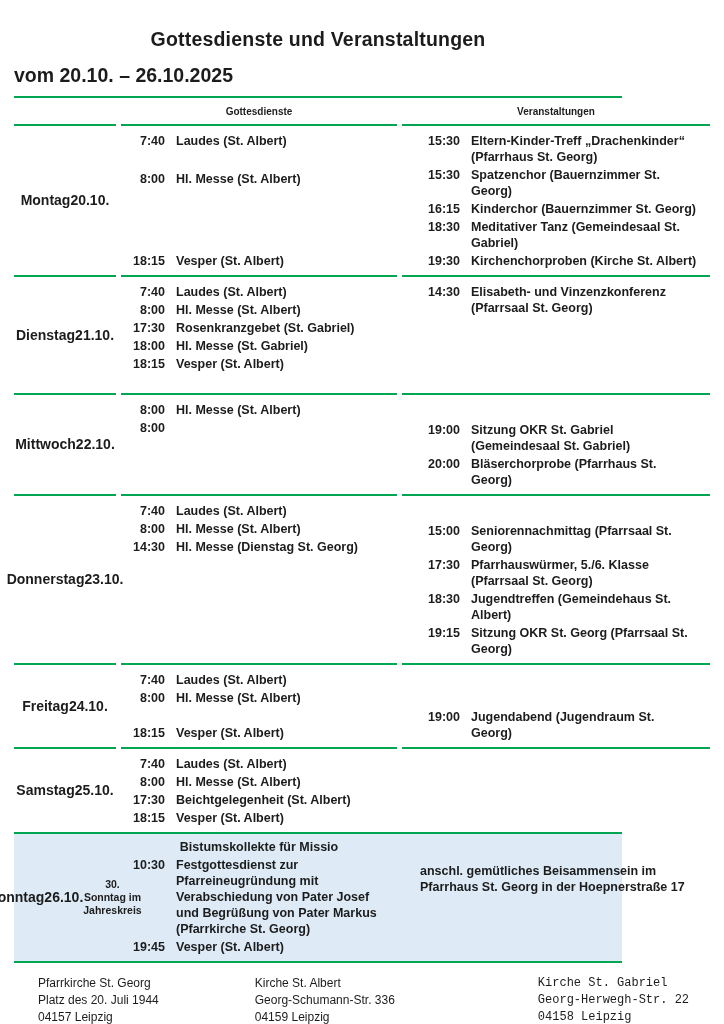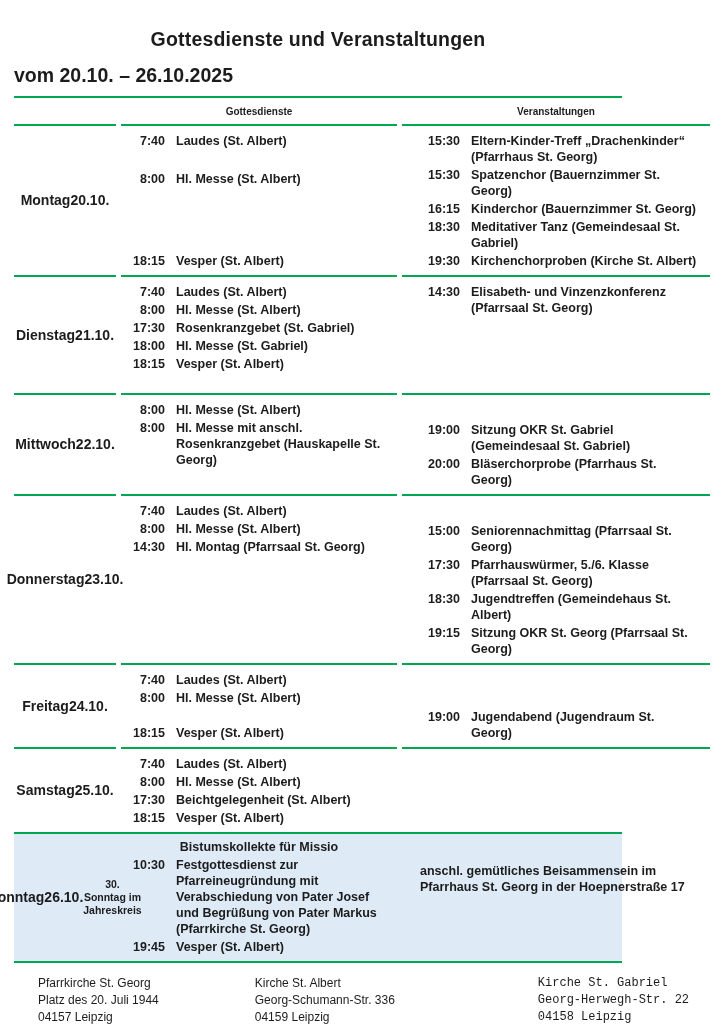--- a/index.html
+++ b/index.html
@@ -138,21 +138,20 @@
           <div class="day-name">Mittwoch</div>
           <div class="day-date">22.10.</div>
         </div>
         <div class="cell list services">
           <div class="entry">
             <span class="time">8:00</span>
             <span class="text">Hl. Messe (St. Albert)</span>
           </div>
           <div class="entry">
             <span class="time">8:00</span>
-            <span class="text">Hl. Messe mit anschl. Rosenkranzgebet (Hauskapelle St. Georg)</span>
           </div>
         </div>
         <div class="cell list events">
           <div class="entry gap">
             <span class="time">19:00</span>
             <span class="text">Sitzung OKR St. Gabriel (Gemeindesaal St. Gabriel)</span>
           </div>
           <div class="entry">
             <span class="time">20:00</span>
             <span class="text">Bläserchorprobe (Pfarrhaus St. Georg)</span>
@@ -168,21 +167,21 @@
           <div class="entry">
             <span class="time">7:40</span>
             <span class="text">Laudes (St. Albert)</span>
           </div>
           <div class="entry">
             <span class="time">8:00</span>
             <span class="text">Hl. Messe (St. Albert)</span>
           </div>
           <div class="entry">
             <span class="time">14:30</span>
-            <span class="text">Hl. Montag (Pfarrsaal St. Georg)</span>
+            <span class="text">Hl. Messe (Dienstag St. Georg)</span>
           </div>
         </div>
         <div class="cell list events">
           <div class="entry gap">
             <span class="time">15:00</span>
             <span class="text">Seniorennachmittag (Pfarrsaal St. Georg)</span>
           </div>
           <div class="entry">
             <span class="time">17:30</span>
             <span class="text">Pfarrhauswürmer, 5./6. Klasse (Pfarrsaal St. Georg)</span>

